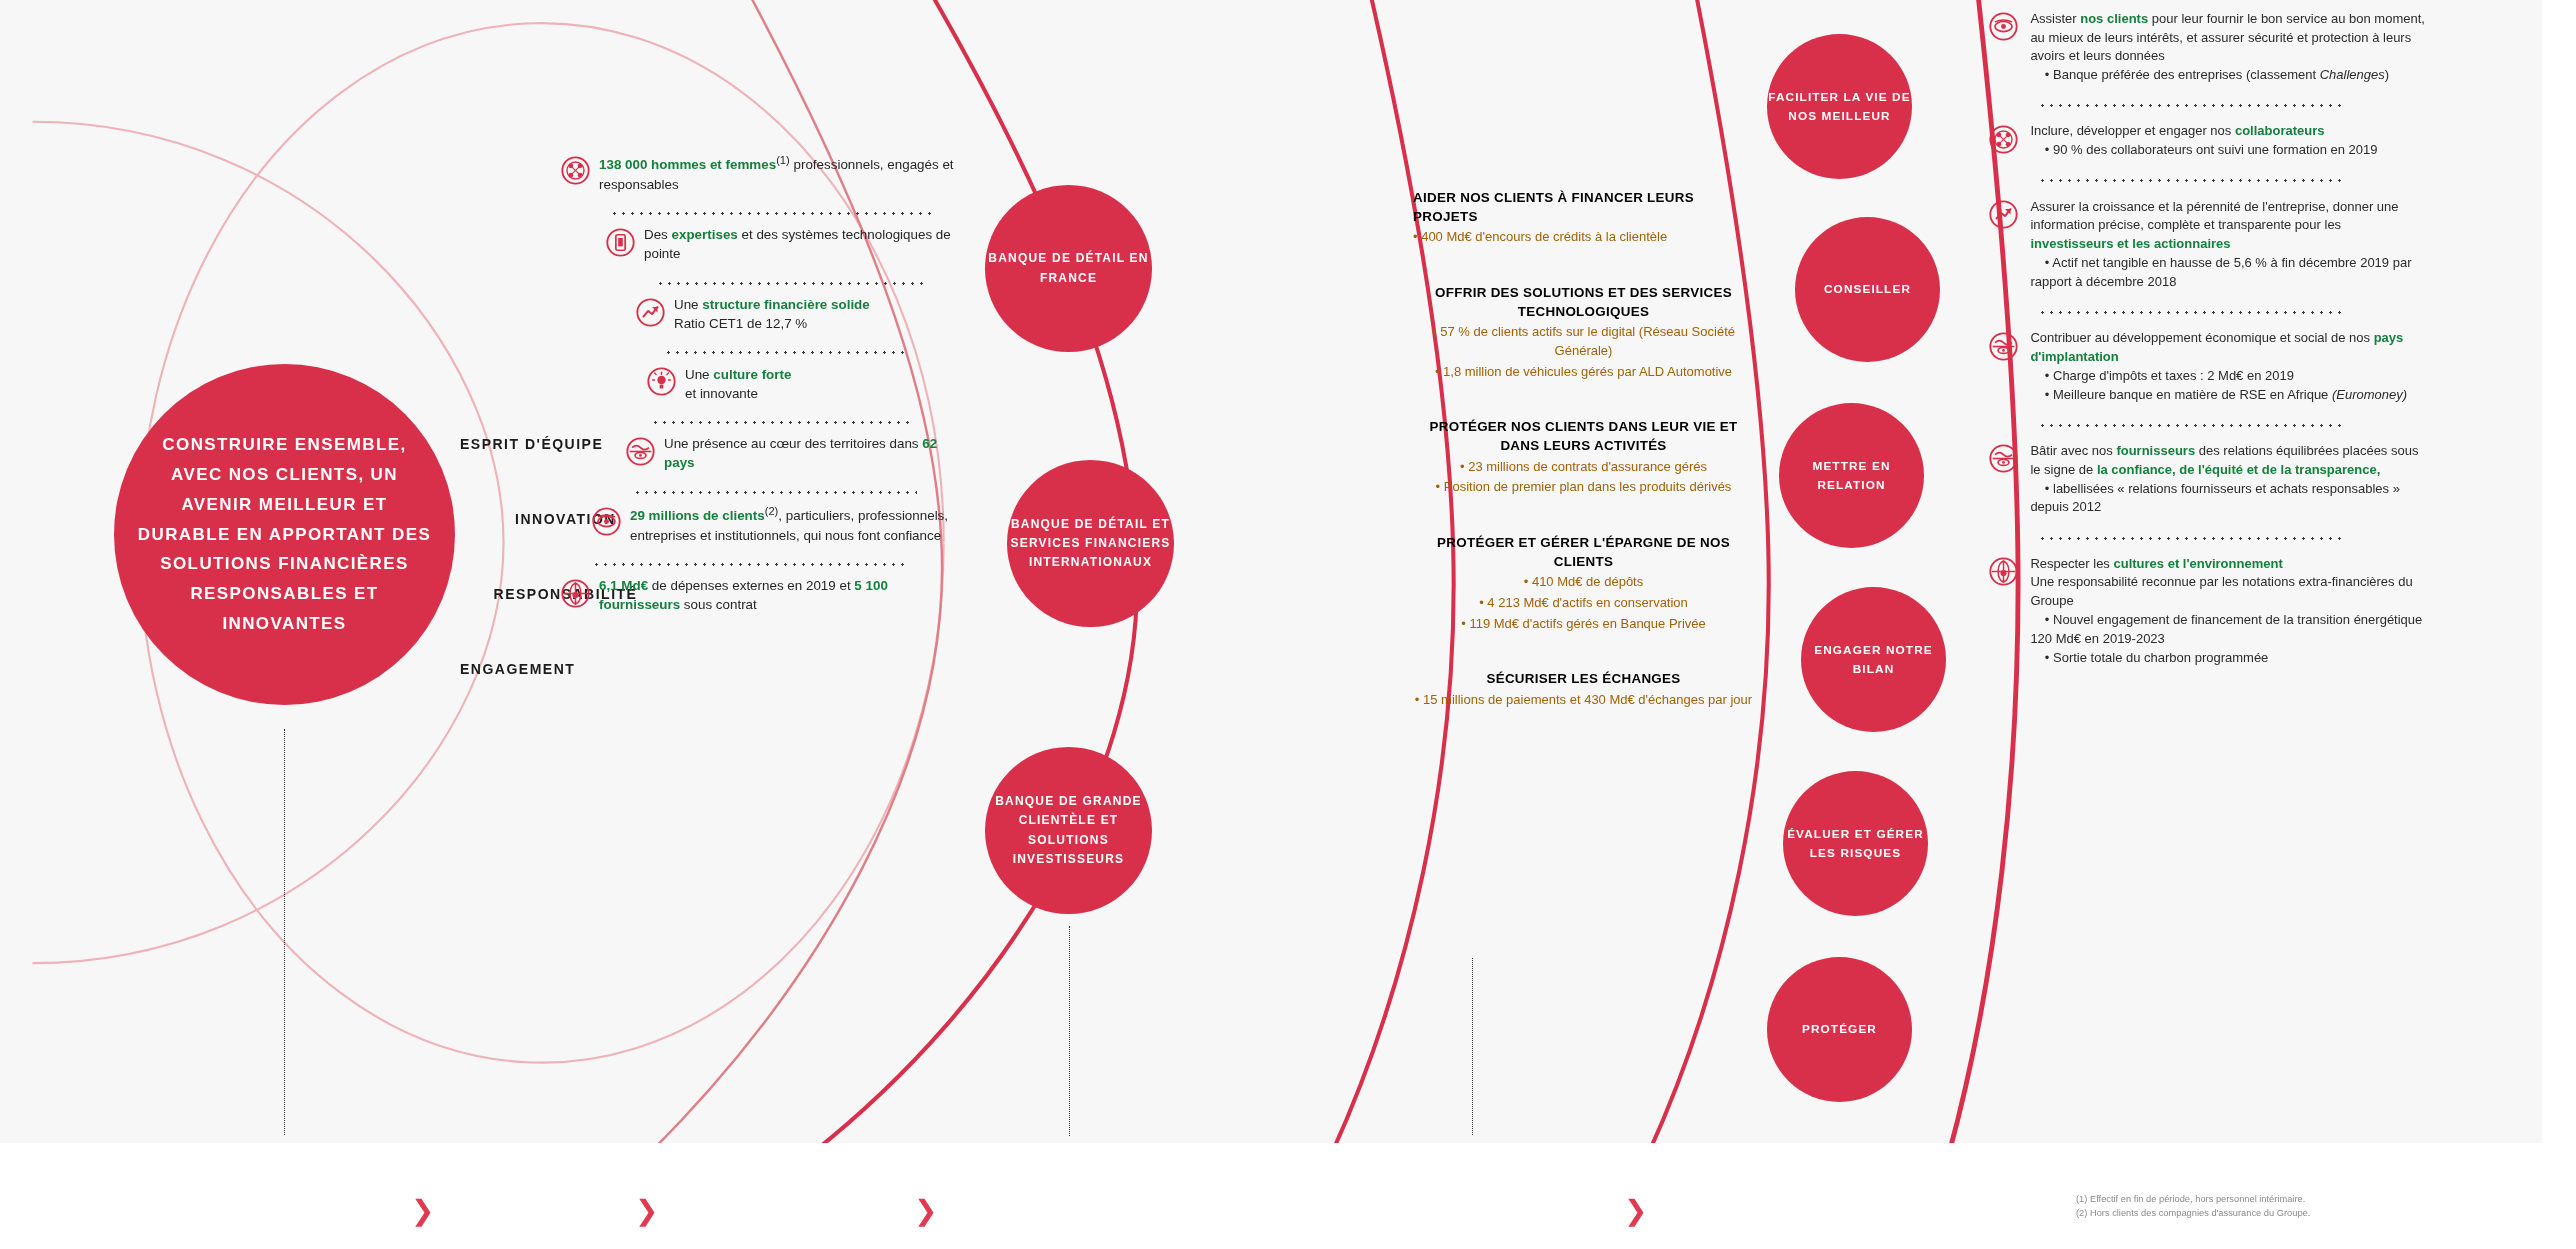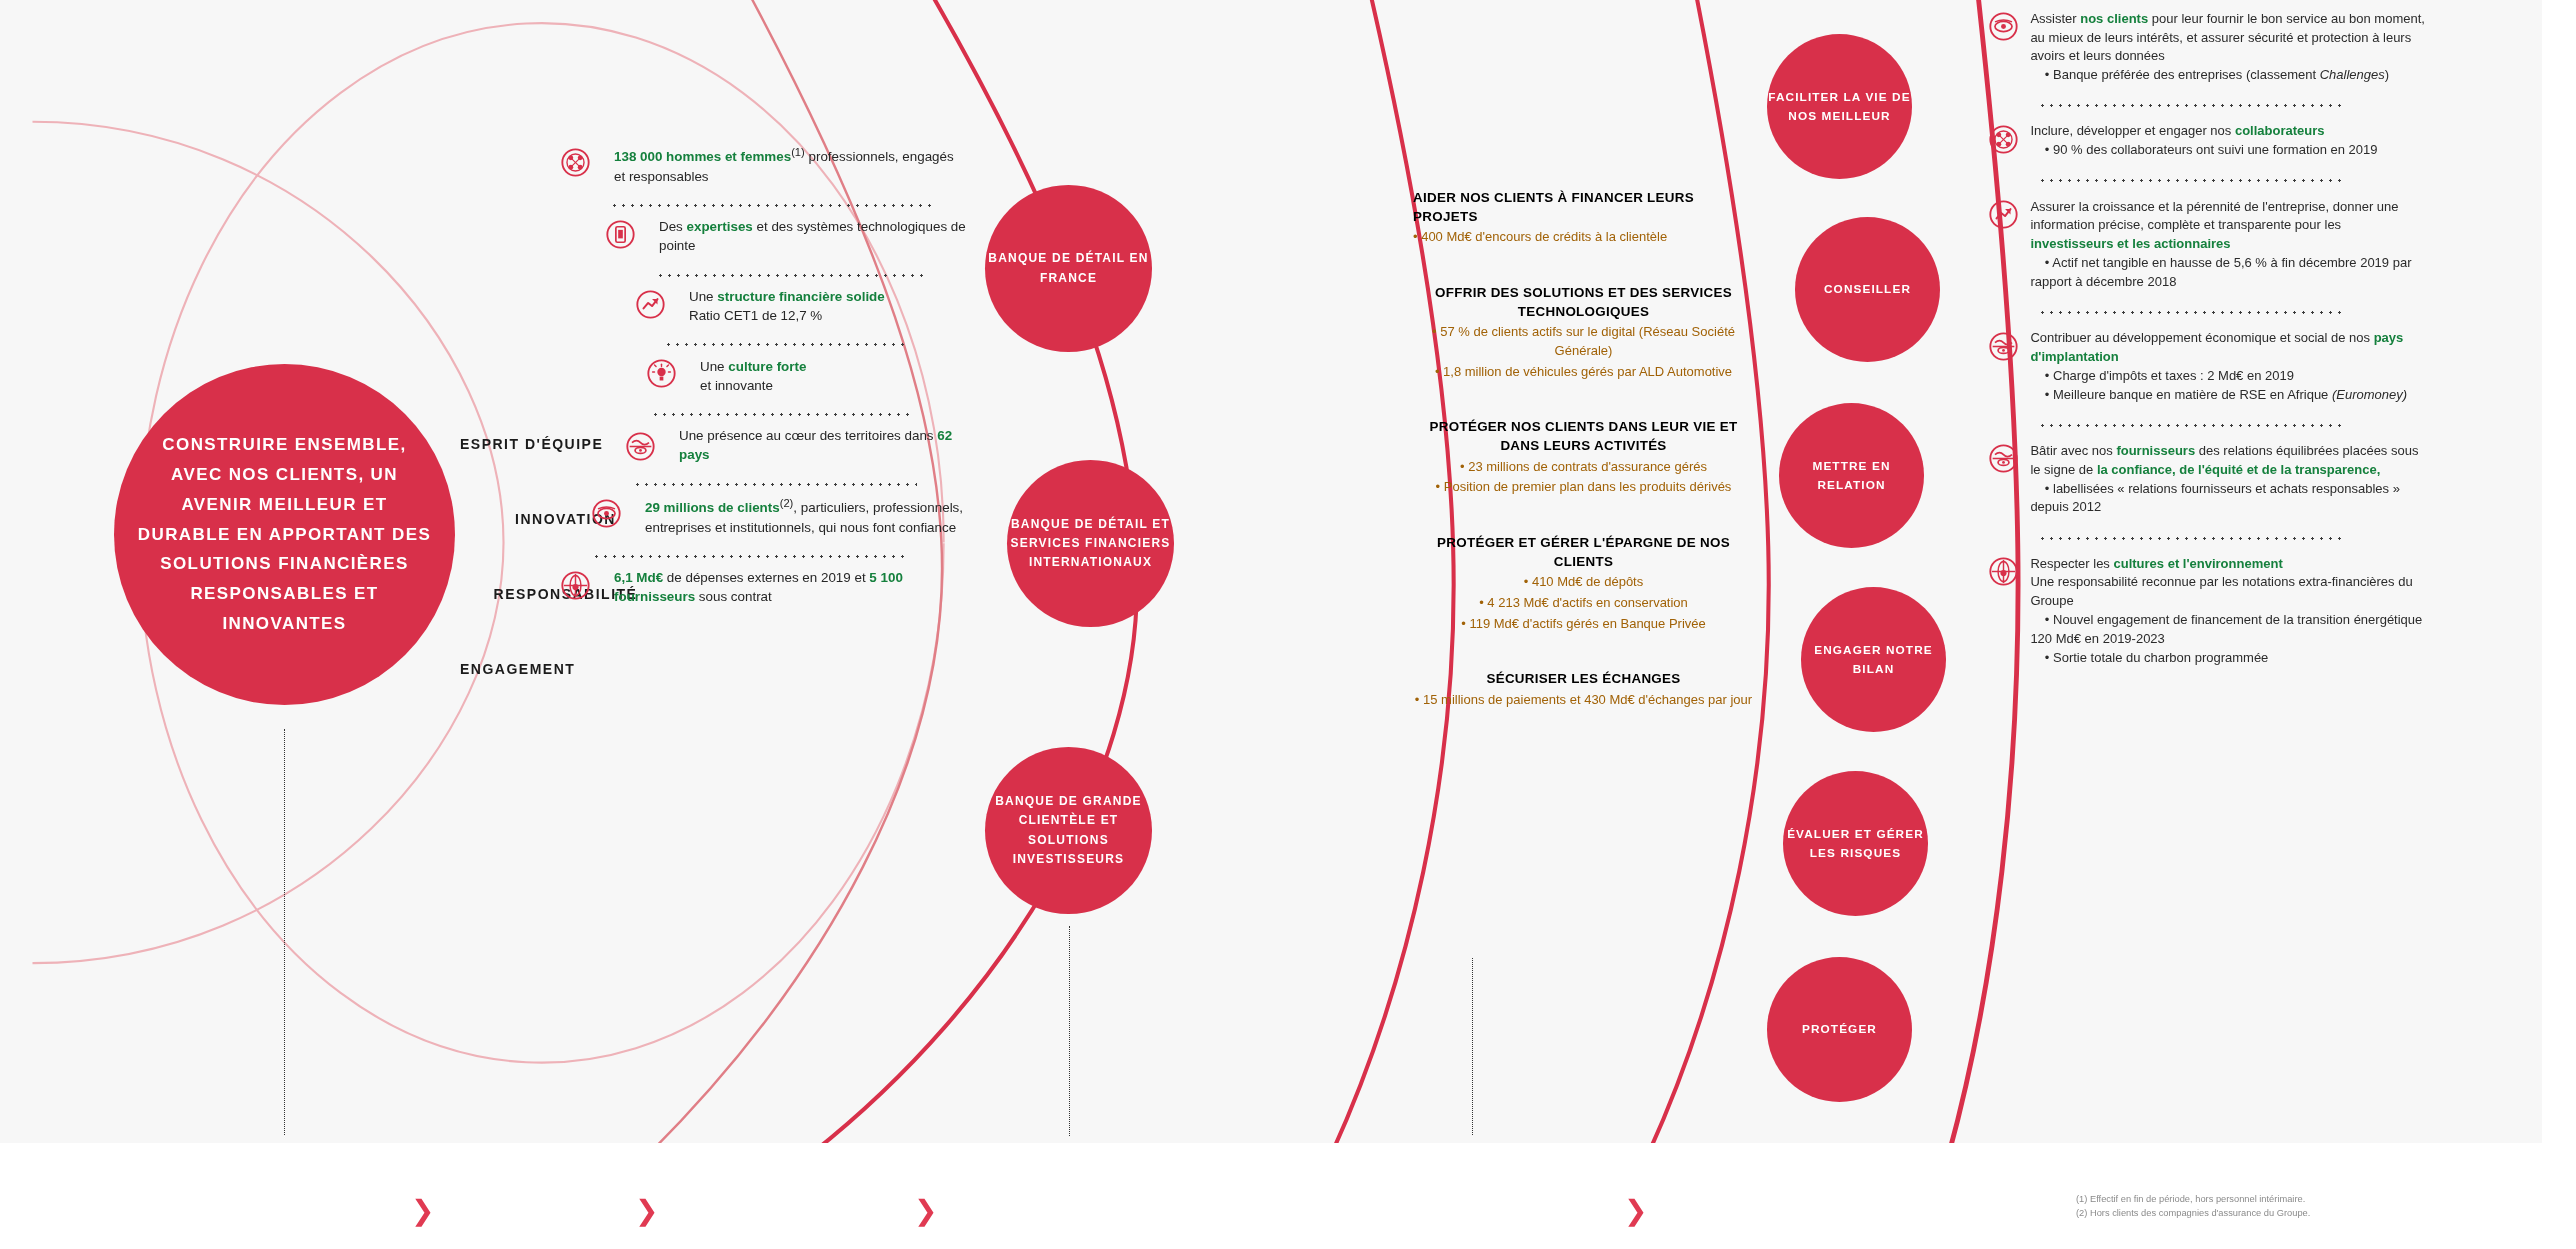--- a/index.html
+++ b/index.html
@@ -42,26 +42,26 @@
   .v6{left:1767px;top:957px;}
 
   
   .valuecol{position:absolute;left:460px;top:406px;width:211px;z-index:12;}
   .valitem{font-size:14px;font-weight:bold;letter-spacing:1.5px;color:#1b1b1b;height:75px;
            display:flex;align-items:center;}
   .valitem.c{justify-content:center;}
 
   
   .rescol{position:absolute;left:560px;top:145px;width:406px;z-index:12;}
-  .resrow{display:flex;gap:23px;align-items:flex-start;}
+  .resrow{display:flex;gap:8px;align-items:flex-start;margin-top:8px;}
   .resrow.indent1{padding-left:0px;}
   .resrow.indent2{padding-left:45px;}
   .resrow.indent3{padding-left:75px;}
   .resrow.indent4{padding-left:86px;}
-  .resrow.indent5{padding-left:65px;align-items:center;}
+  .resrow.indent5{padding-left:65px;}
   .resrow.indent6{padding-left:31px;}
   .resrow.indent7{padding-left:0px;}
   .restxt{font-size:13.4px;line-height:1.42;color:#262626;}
   .ico{flex:0 0 auto;width:31px;height:31px;margin-top:1.6px;}
   .ico svg{display:block;width:31px;height:31px;}
   .dotline{height:11.4px;margin:10.6px 0 9.7px 0;
     background-image:radial-gradient(circle, #3a3a3a 1.1px, transparent 1.3px);
     background-size:9px 9px;background-position:0 4.9px;background-repeat:repeat-x;}
   .dl-a{margin-left:50px;width:325px;}
   .dl-b{margin-left:96px;width:268px;}

